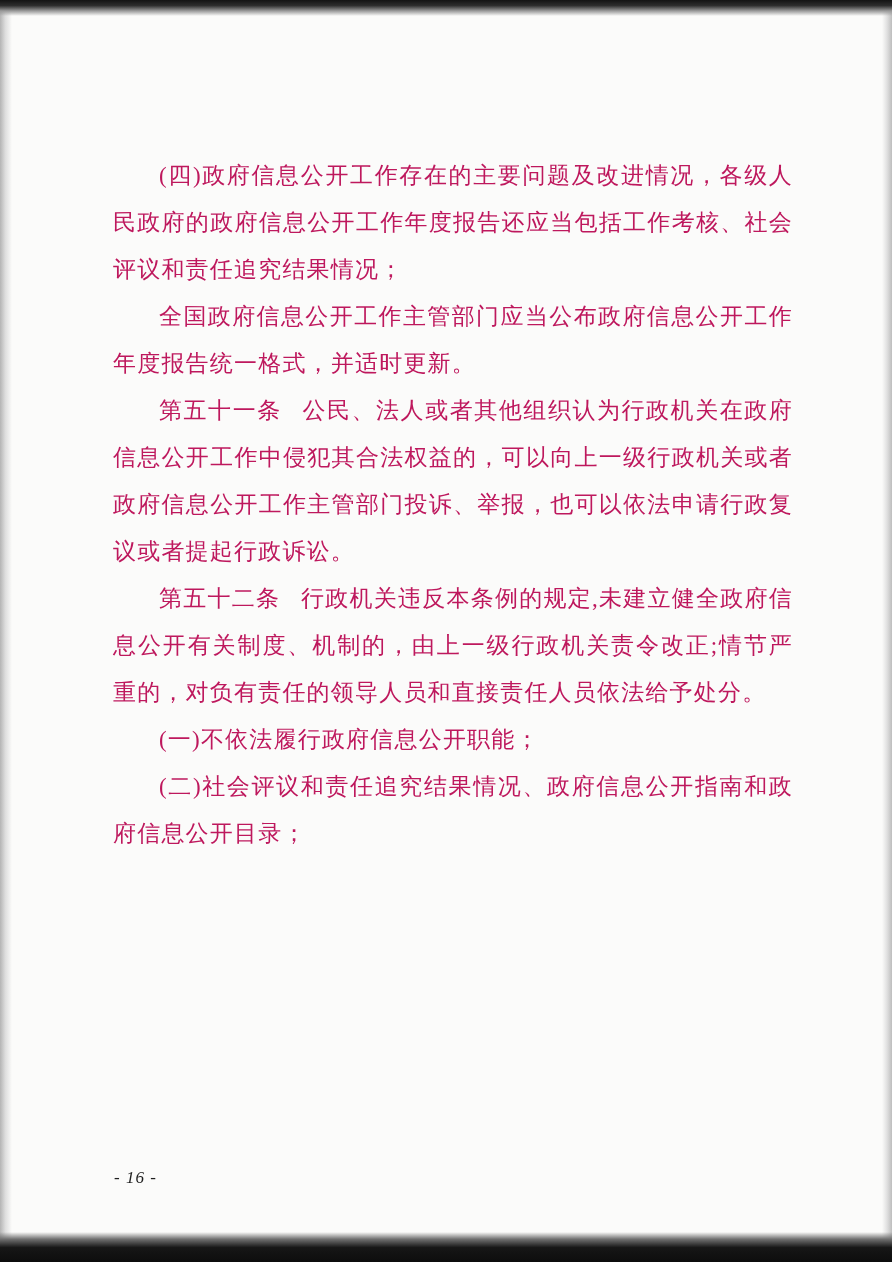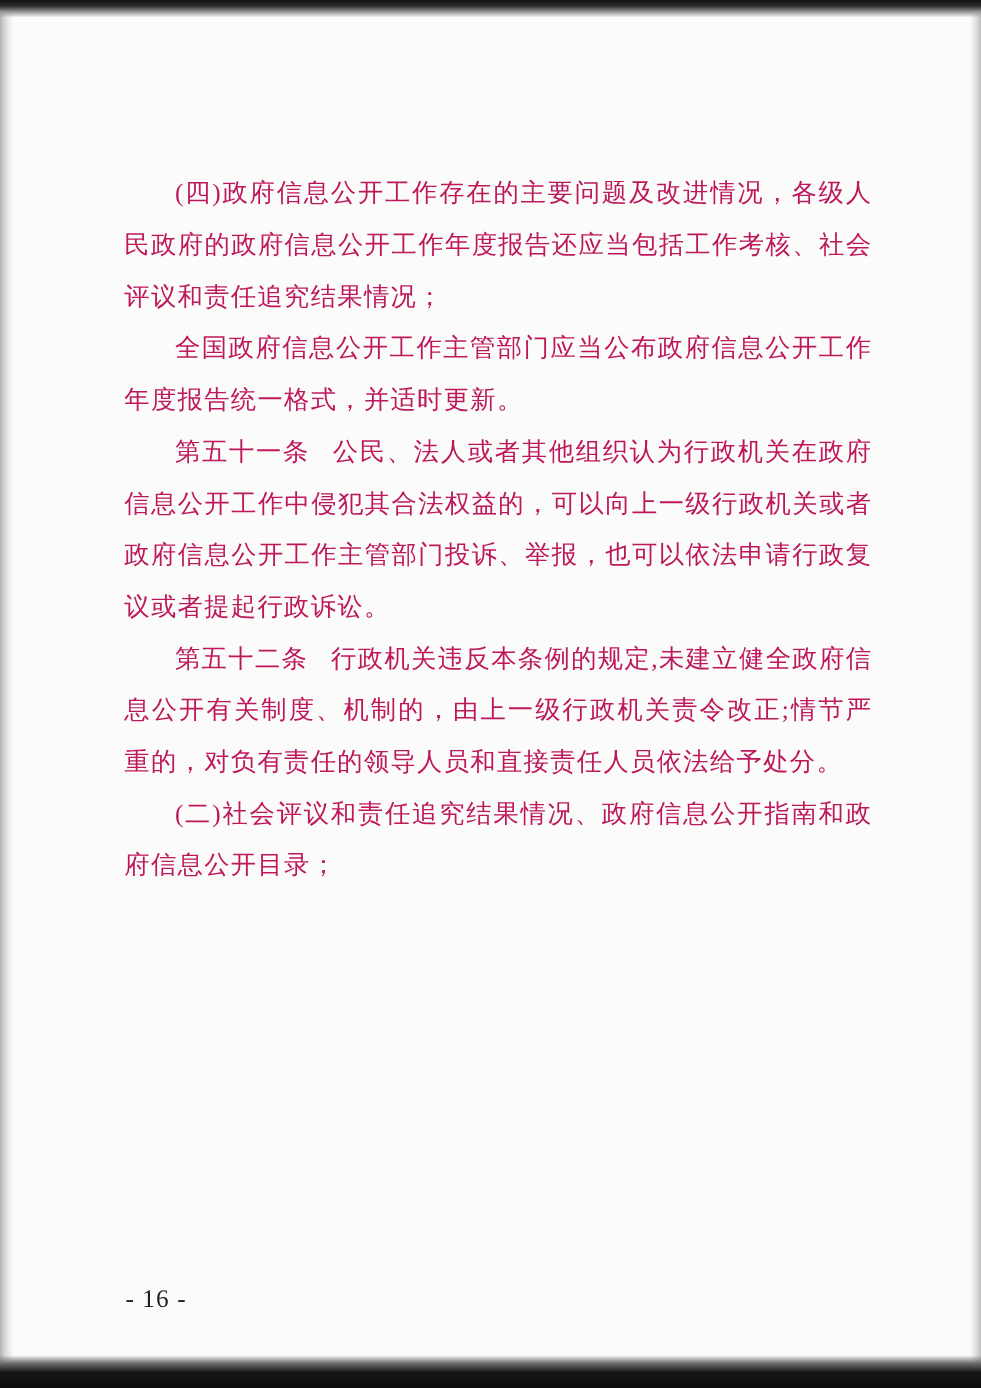--- a/index.html
+++ b/index.html
@@ -62,36 +62,38 @@
     word-break: break-all;
   }
   .lead {
     font-weight: normal;
     margin-right: 0.9em;
   }
   .footer {
     position: absolute;
     left: 114px;
     top: 1168px;
-    font-size: 23px;
+    font-size: 17px;
     letter-spacing: 1px;
     color: #1f1f1f;
     z-index: 2;
+    font-style: italic;
   }
 </style>
 </head>
 <body>
 
 <div class="scan-edge-top"></div>
 <div class="scan-edge-left"></div>
 <div class="scan-edge-right"></div>
 
 <div class="page-body" id="doc-body">
     <p class="para"><span>(四)政府信息公开工作存在的主要问题及改进情况，各级人民政府的政府信息公开工作年度报告还应当包括工作考核、社会评议和责任追究结果情况；</span></p>
     <p class="para"><span>全国政府信息公开工作主管部门应当公布政府信息公开工作年度报告统一格式，并适时更新。</span></p>
     <p class="para"><span class="lead">第五十一条</span><span>公民、法人或者其他组织认为行政机关在政府信息公开工作中侵犯其合法权益的，可以向上一级行政机关或者政府信息公开工作主管部门投诉、举报，也可以依法申请行政复议或者提起行政诉讼。</span></p>
     <p class="para"><span class="lead">第五十二条</span><span>行政机关违反本条例的规定,未建立健全政府信息公开有关制度、机制的，由上一级行政机关责令改正;情节严重的，对负有责任的领导人员和直接责任人员依法给予处分。</span></p>
+    <p class="para"><span>(一)不依法履行政府信息公开职能；</span></p>
     <p class="para"><span>(二)社会评议和责任追究结果情况、政府信息公开指南和政府信息公开目录；</span></p>
   </div>
 
 <div class="footer">- 16 -</div>
 
 <div class="scan-edge-bottom"></div>
 
 </body></html>

